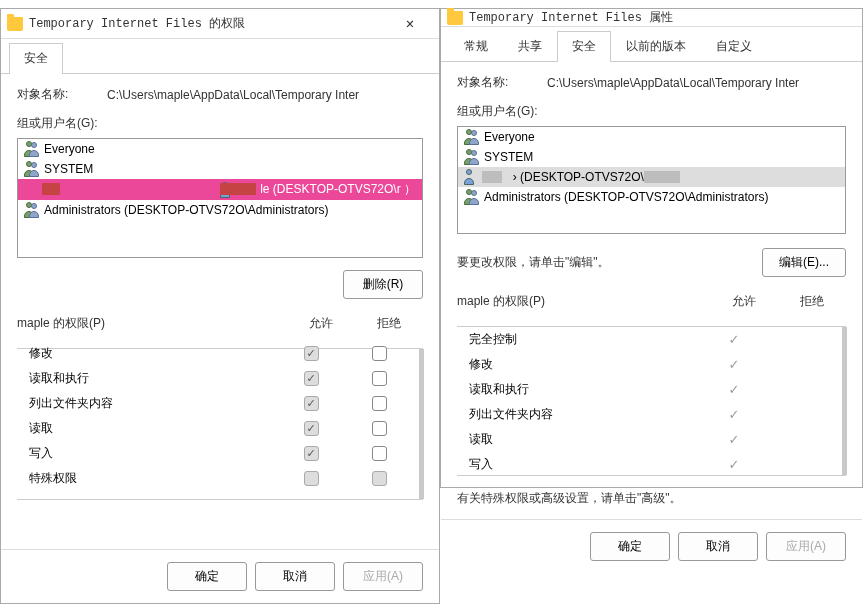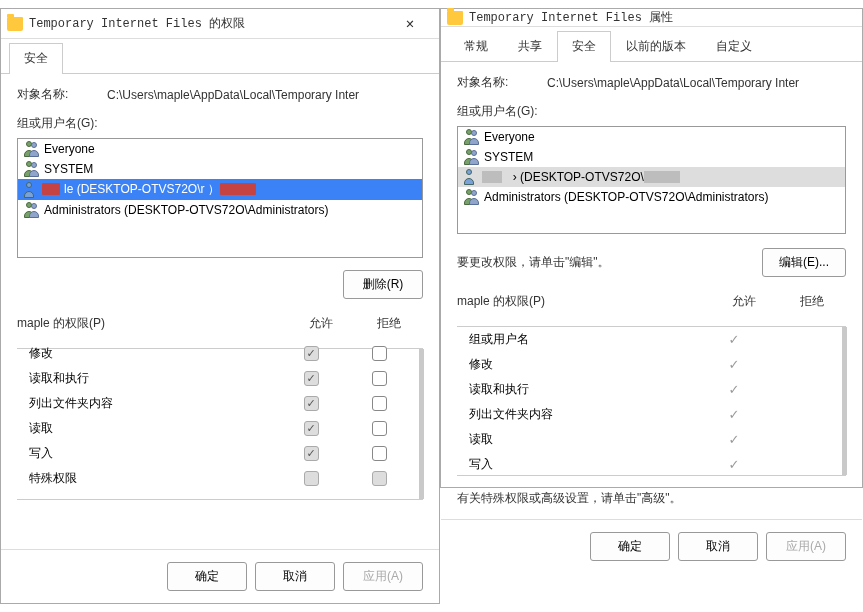--- a/index.html
+++ b/index.html
@@ -84,21 +84,21 @@
       height:120px;
       overflow:hidden;
     }
     .users-list.small { height:108px; }
     .user-row {
       display:flex; align-items:center;
       padding:2px 6px;
       gap:4px;
       cursor:pointer;
     }
-    .user-row.selected-blue { background:#3b82f6; color:#fff; }
+    .user-row.selected-blue { background:#ec4899; color:#fff;justify-content:flex-end; }
     .user-row.selected-grey { background:#ddd; color:#000; }
     .user-icon {
       width:16px; height:16px;
       position:relative;
       flex-shrink:0;
       display:flex; align-items:flex-end; justify-content:flex-start;
     }
     .head { width:6px;height:6px;border-radius:50%;background:#77a06b;position:absolute;top:0;left:2px;border:1px solid #4a6a3f;}
     .body { width:10px;height:7px;border-radius:5px 5px 0 0;background:#77a06b;position:absolute;bottom:0;left:0;border:1px solid #4a6a3f;}
     .head2 { width:6px;height:6px;border-radius:50%;background:#8fa5c9;position:absolute;top:1px;left:7px;border:1px solid #5a6f98;}
@@ -360,21 +360,21 @@
       <div class="btn">编辑(E)...</div>
     </div>
 
     <div class="perm-header">
       <span class="name">maple 的权限(P)</span>
       <span class="col">允许</span>
       <span class="col">拒绝</span>
     </div>
     <div class="perm-box" style="height:150px;">
       <div class="perm-row">
-        <span class="pname">组或用户名</span>
+        <span class="pname">完全控制</span>
         <span class="pcol">
             <span class="tick">✓</span>
           </span>
         <span class="pcol"></span>
       </div>
       <div class="perm-row">
         <span class="pname">修改</span>
         <span class="pcol">
             <span class="tick">✓</span>
           </span>

